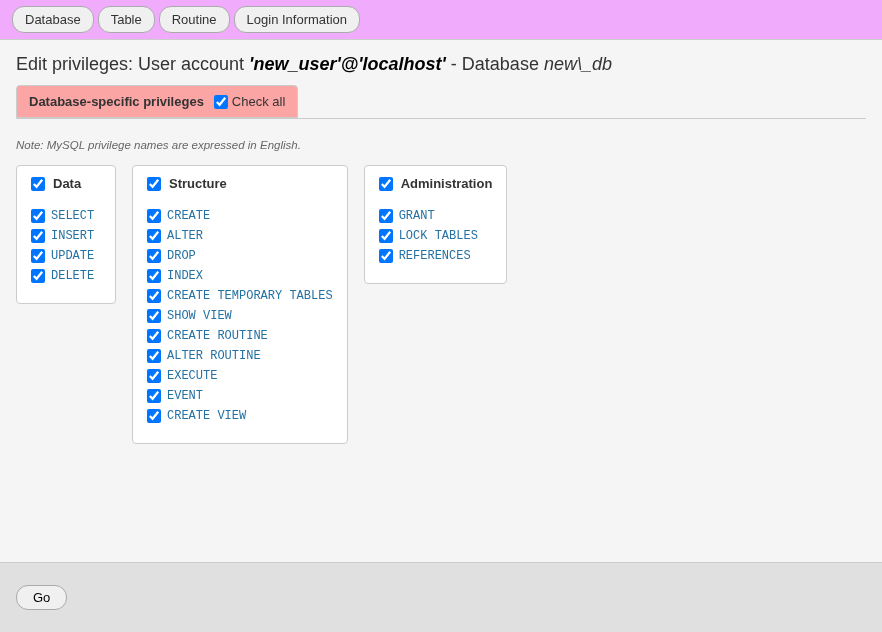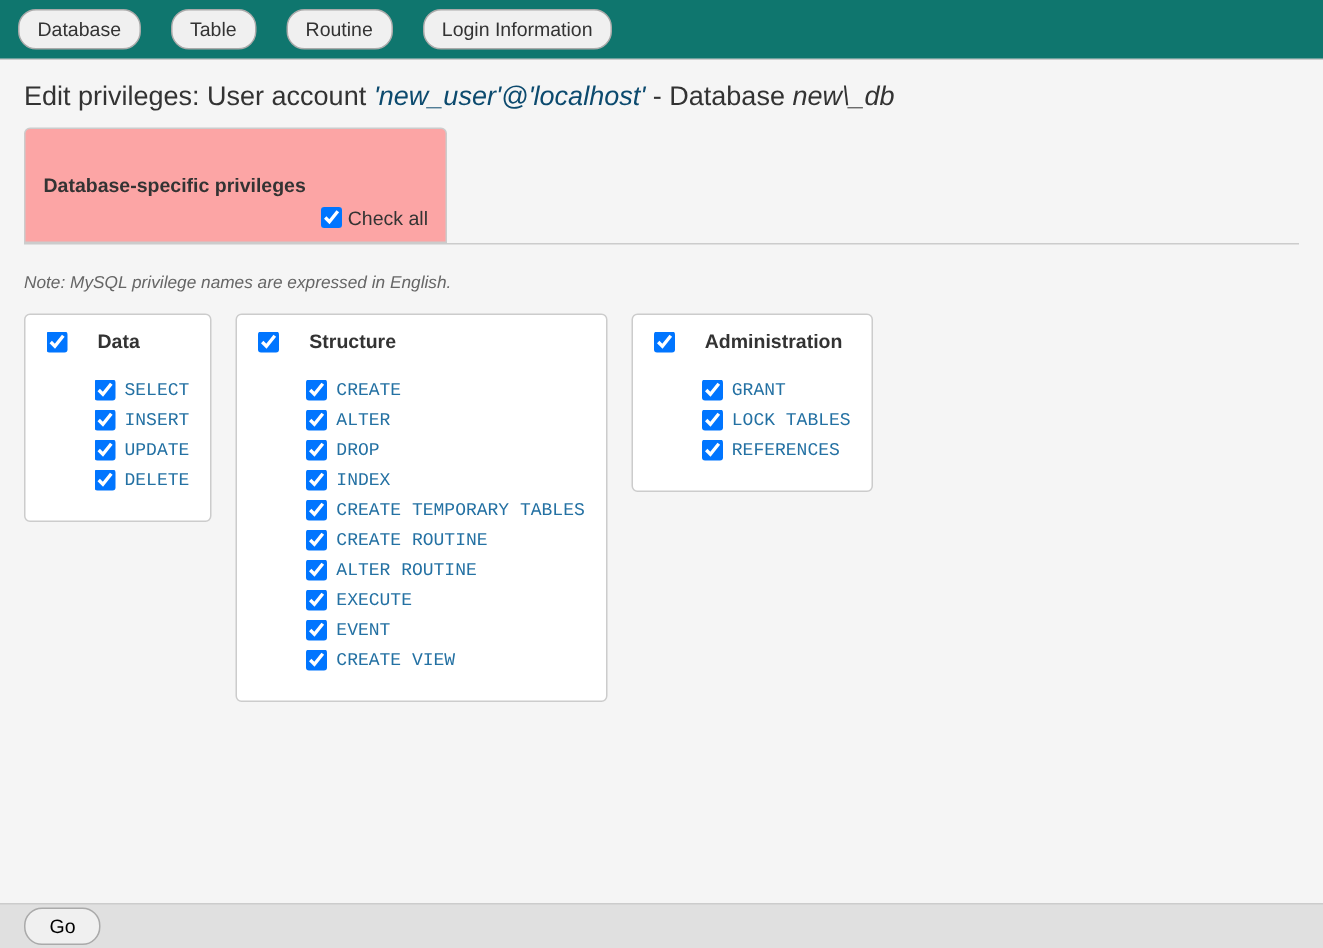--- a/index.html
+++ b/index.html
@@ -3,45 +3,46 @@
   <meta charset="utf-8">
   <style>
     * { box-sizing: border-box; margin: 0; padding: 0; }
     body {
       font-family: Arial, sans-serif;
       font-size: 13px;
       background: #f5f5f5;
       color: #333;
     }
     .top-nav {
-      background: #0f766e;
+      background: #f0abfc;
       padding: 6px 12px;
       border-bottom: 1px solid #ccc;
       display: flex;
-      gap: 20px;
+      gap: 4px;
     }
     .nav-tab {
       padding: 5px 12px;
       border: 1px solid #aaa;
       border-radius: 12px;
       background: #f0f0f0;
       cursor: pointer;
       font-size: 13px;
       color: #333;
       text-decoration: none;
     }
     .page-title {
       padding: 14px 16px 10px 16px;
       font-size: 18px;
       color: #333;
       background: #f5f5f5;
     }
     .page-title span.italic-blue {
       font-style: italic;
-      color: #0c4a6e;
+      color: #000000;
+      font-weight: bold;
     }
     .page-title span.italic {
       font-style: italic;
     }
     .content-area {
       background: #f5f5f5;
       padding: 0 16px 16px 16px;
     }
     .section-header {
       display: flex;
@@ -53,24 +54,23 @@
       padding: 8px 12px;
       width: fit-content;
       margin-bottom: 0;
     }
     .section-header-label {
       font-weight: bold;
       font-size: 13px;
     }
     .check-all-box {
       display: flex;
-      align-items: flex-start;
+      align-items: center;
       gap: 4px;
       cursor: pointer;
-      margin-top: 44px;
     }
     .horizontal-rule {
       border: none;
       border-top: 1px solid #ccc;
       margin: 0 0 10px 0;
     }
     .note-text {
       font-style: italic;
       font-size: 11.5px;
       color: #666;
@@ -85,44 +85,43 @@
     .privilege-group {
       border: 1px solid #ccc;
       border-radius: 4px;
       background: #fff;
       padding: 10px 14px 14px 14px;
       min-width: 100px;
     }
     .group-header {
       display: flex;
       align-items: flex-end;
-      gap: 20px;
+      gap: 8px;
       font-weight: bold;
       font-size: 13px;
       margin-bottom: 12px;
       padding-bottom: 6px;
     }
     .privilege-item {
       display: flex;
       align-items: center;
       gap: 6px;
       margin-bottom: 6px;
       font-family: 'Courier New', monospace;
       font-size: 12px;
       color: #2471a3;
       text-transform: uppercase;
-      margin-left: 32px;
     }
     .privilege-item input[type="checkbox"] {
       cursor: pointer;
     }
     .bottom-bar {
       background: #e0e0e0;
       border-top: 1px solid #ccc;
-      padding: 2px 16px;
+      padding: 22px 16px;
       position: fixed;
       bottom: 0;
       left: 0;
       right: 0;
     }
     .go-button {
       padding: 4px 16px;
       border: 1px solid #aaa;
       border-radius: 12px;
       background: #f0f0f0;
@@ -212,20 +211,24 @@
         <div class="privilege-item">
           <input type="checkbox" checked="" style="">
           <span>INDEX</span>
         </div>
         <div class="privilege-item">
           <input type="checkbox" checked="" style="">
           <span>CREATE TEMPORARY TABLES</span>
         </div>
         <div class="privilege-item">
           <input type="checkbox" checked="" style="">
+          <span>SHOW VIEW</span>
+        </div>
+        <div class="privilege-item">
+          <input type="checkbox" checked="" style="">
           <span>CREATE ROUTINE</span>
         </div>
         <div class="privilege-item">
           <input type="checkbox" checked="" style="">
           <span>ALTER ROUTINE</span>
         </div>
         <div class="privilege-item">
           <input type="checkbox" checked="" style="">
           <span>EXECUTE</span>
         </div>

